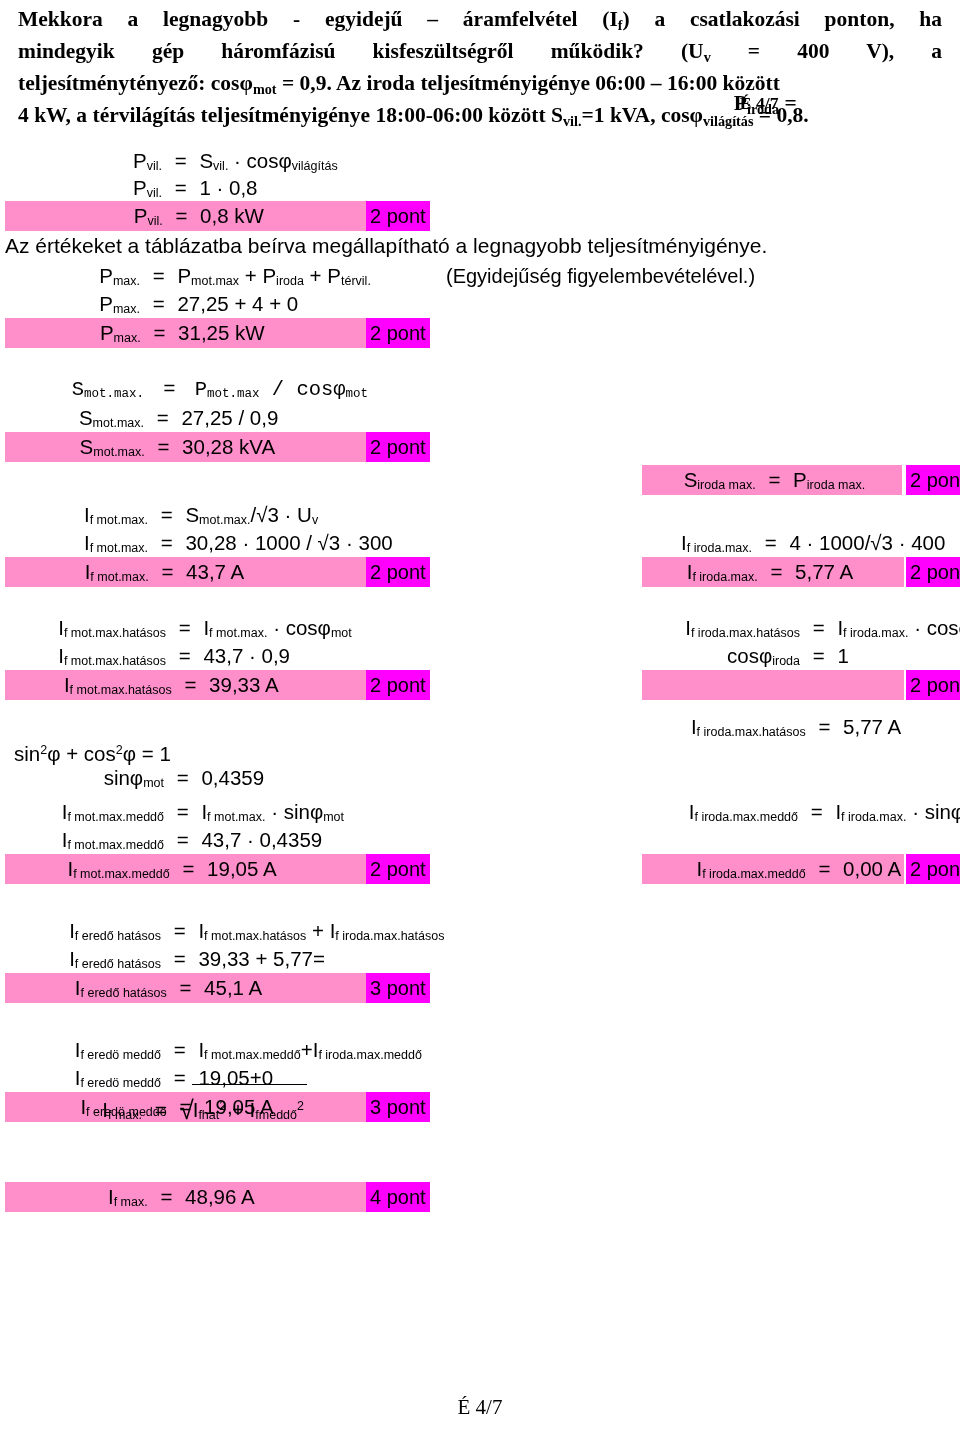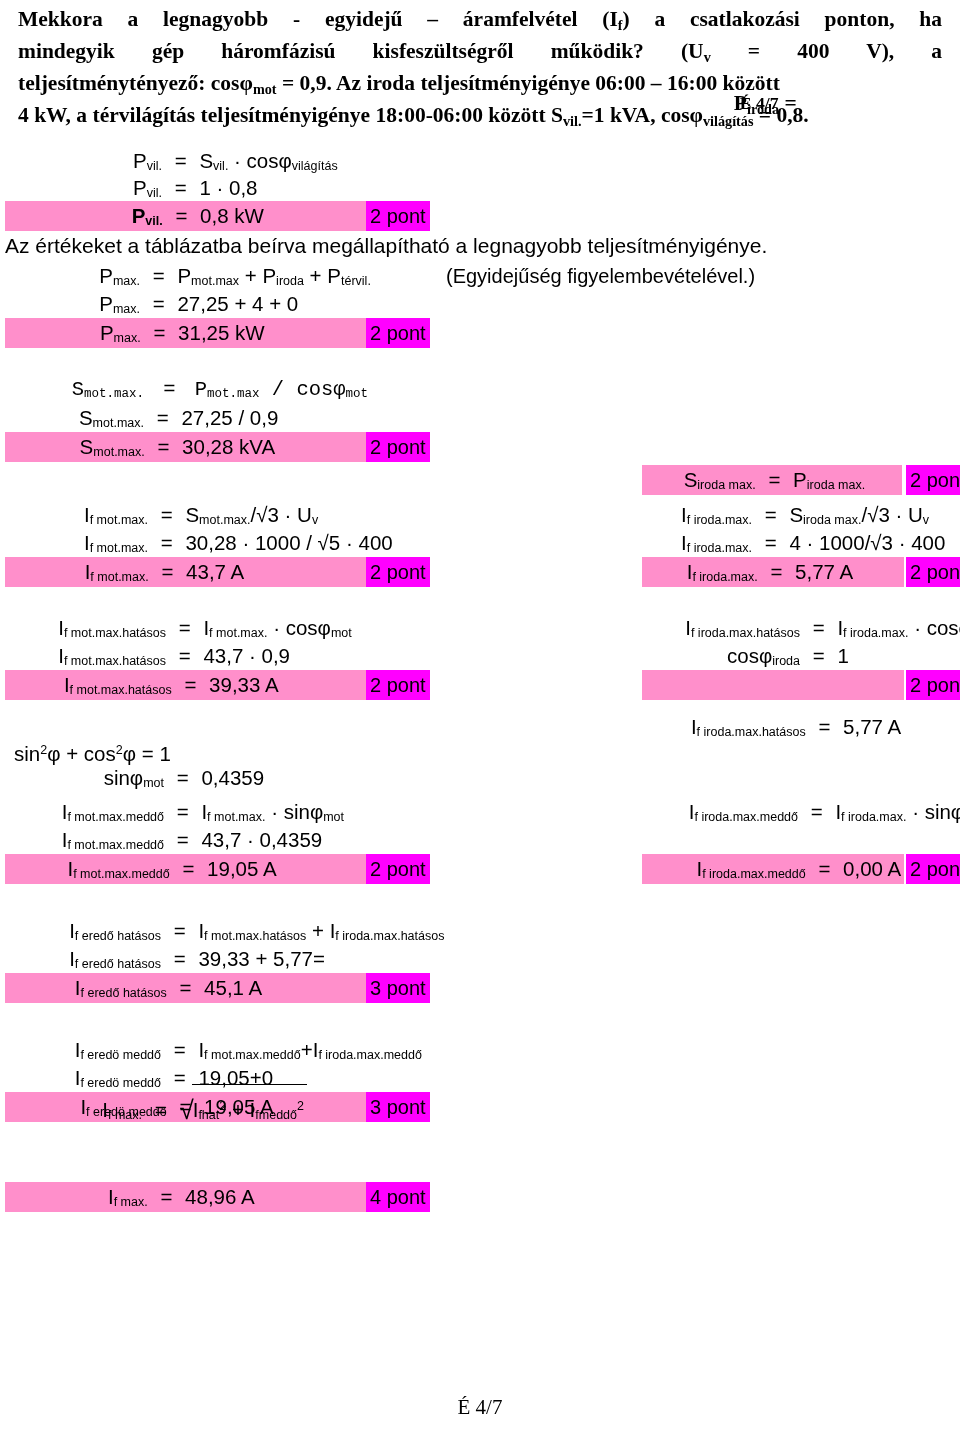--- a/index.html
+++ b/index.html
@@ -159,21 +159,21 @@
   </div>
 
   <div class="row" style="left:120px; top:173px;">
     <span class="lbl" style="width:42px;"><span>P</span><sub class="s">vil.</sub></span>
     <span style="display:inline-block;width:26px;text-align:center;">=</span>
     <span class="val">1 · 0,8</span>
   </div>
 
   <div class="row hl" style="left:5px; top:201px; width:425px;">
     <span style="display:inline-block;width:110px;"></span>
-    <span class="lbl" style="width:42px;font-weight:bold;"><span>P</span><sub class="s">vil.</sub></span>
+    <span class="lbl" style="width:42px;"><span>P</span><sub class="s">vil.</sub></span>
     <span style="display:inline-block;width:26px;text-align:center;">=</span>
     <span class="val">0,8 kW</span>
   </div>
   <span class="pts" style="left:366px; top:201px;">2 pont</span>
 
   <div class="plain" style="left:5px; top:231px;">Az értékeket a táblázatba beírva megállapítható a legnagyobb teljesítményigénye.</div>
 
   <div class="row" style="left:86px; top:261px;">
     <span class="lbl" style="width:54px;"><span>P</span><sub class="s">max.</sub></span>
     <span style="display:inline-block;width:26px;text-align:center;">=</span>
@@ -225,36 +225,31 @@
 
   <div class="row" style="left:62px; top:500px;">
     <span class="lbl" style="width:86px;"><span>I</span><sub class="s">f mot.max.</sub></span>
     <span style="display:inline-block;width:26px;text-align:center;">=</span>
     <span class="val"><span>S</span><sub class="s">mot.max.</sub><span>/√3 · U</span><sub class="s">v</sub></span>
   </div>
 
   <div class="row" style="left:62px; top:528px;">
     <span class="lbl" style="width:86px;"><span>I</span><sub class="s">f mot.max.</sub></span>
     <span style="display:inline-block;width:26px;text-align:center;">=</span>
-    <span class="val">30,28 · 1000 / √5 · 400</span>
+    <span class="val">30,28 · 1000 / √3 · 300</span>
   </div>
 
   <div class="row hl" style="left:5px; top:557px; width:425px;">
     <span style="display:inline-block;width:52px;"></span>
     <span class="lbl" style="width:86px;"><span>I</span><sub class="s">f mot.max.</sub></span>
     <span style="display:inline-block;width:26px;text-align:center;">=</span>
     <span class="val">43,7 A</span>
   </div>
   <span class="pts" style="left:366px; top:557px;">2 pont</span>
 
-  <div class="row" style="left:660px; top:500px;">
-    <span class="lbl" style="width:92px;"><span>I</span><sub class="s">f iroda.max.</sub></span>
-    <span style="display:inline-block;width:26px;text-align:center;">=</span>
-    <span class="val"><span>S</span><sub class="s">iroda max.</sub><span>/√3 · U</span><sub class="s">v</sub></span>
-  </div>
 
   <div class="row" style="left:660px; top:528px;">
     <span class="lbl" style="width:92px;"><span>I</span><sub class="s">f iroda.max.</sub></span>
     <span style="display:inline-block;width:26px;text-align:center;">=</span>
     <span class="val">4 · 1000/√3 · 400</span>
   </div>
 
   <div class="row hl" style="left:642px; top:557px; width:262px;">
     <span style="display:inline-block;width:18px;"></span>
     <span class="lbl" style="width:92px;"><span>I</span><sub class="s">f iroda.max.</sub></span>

